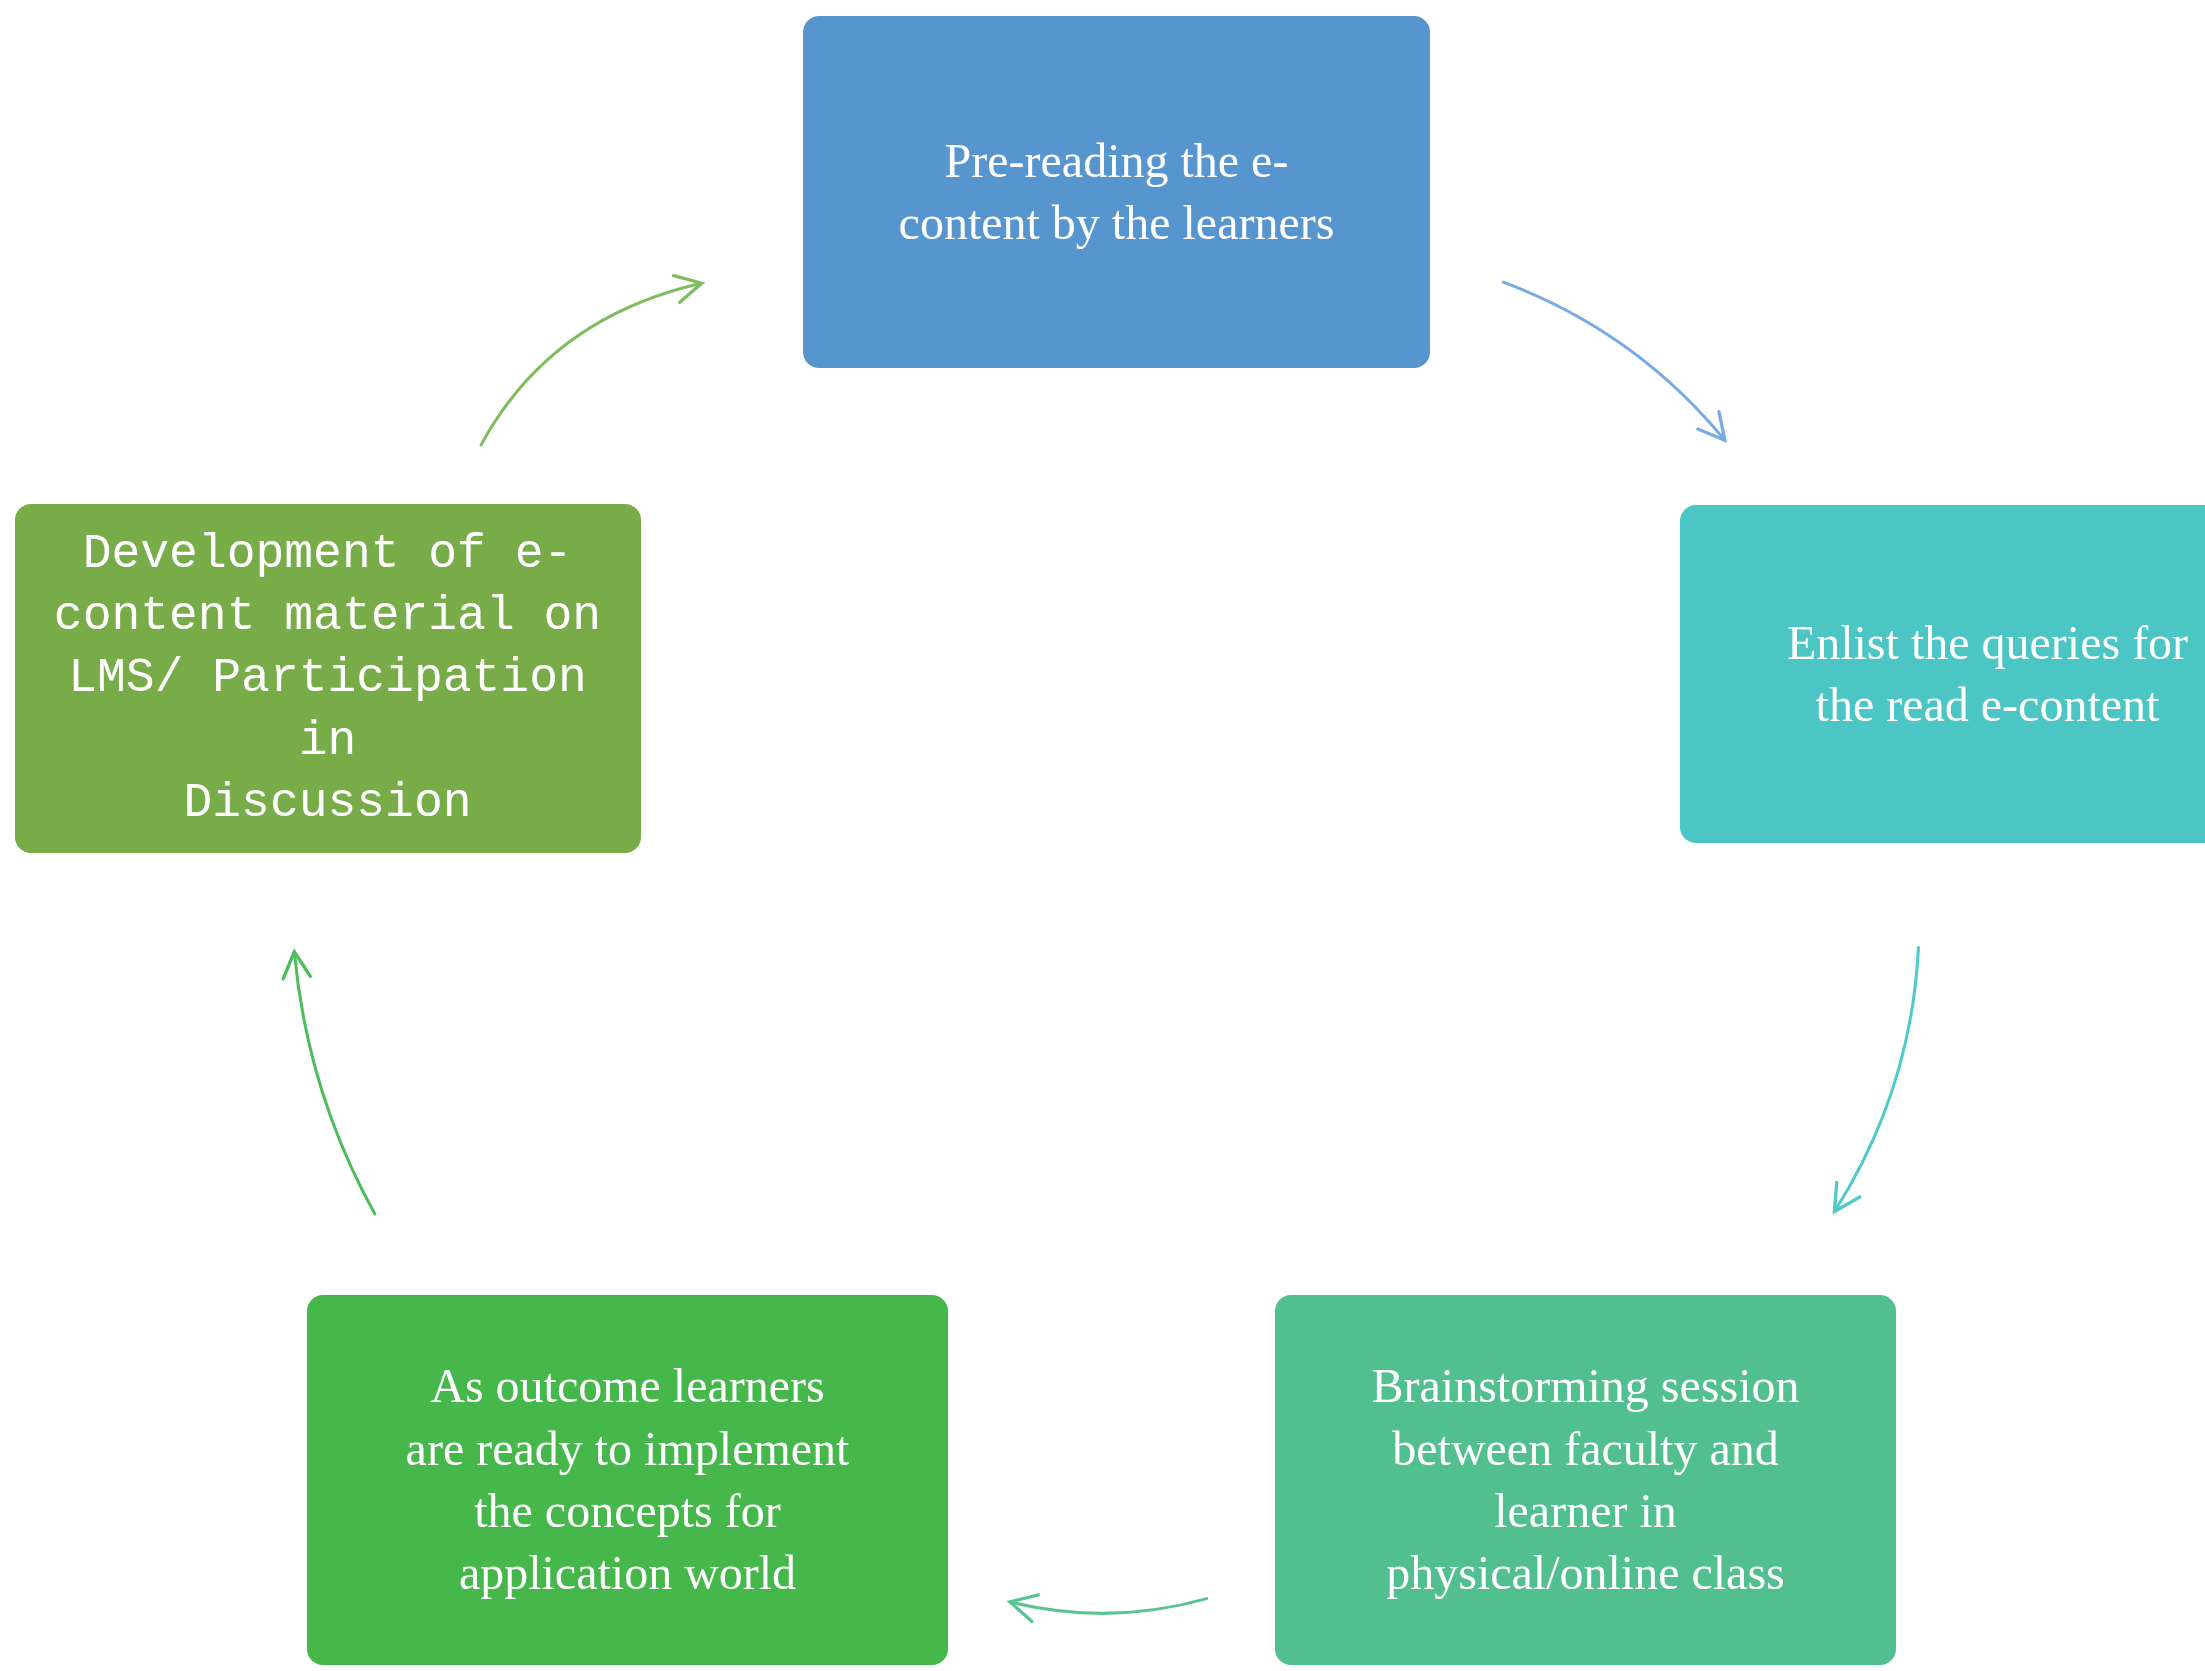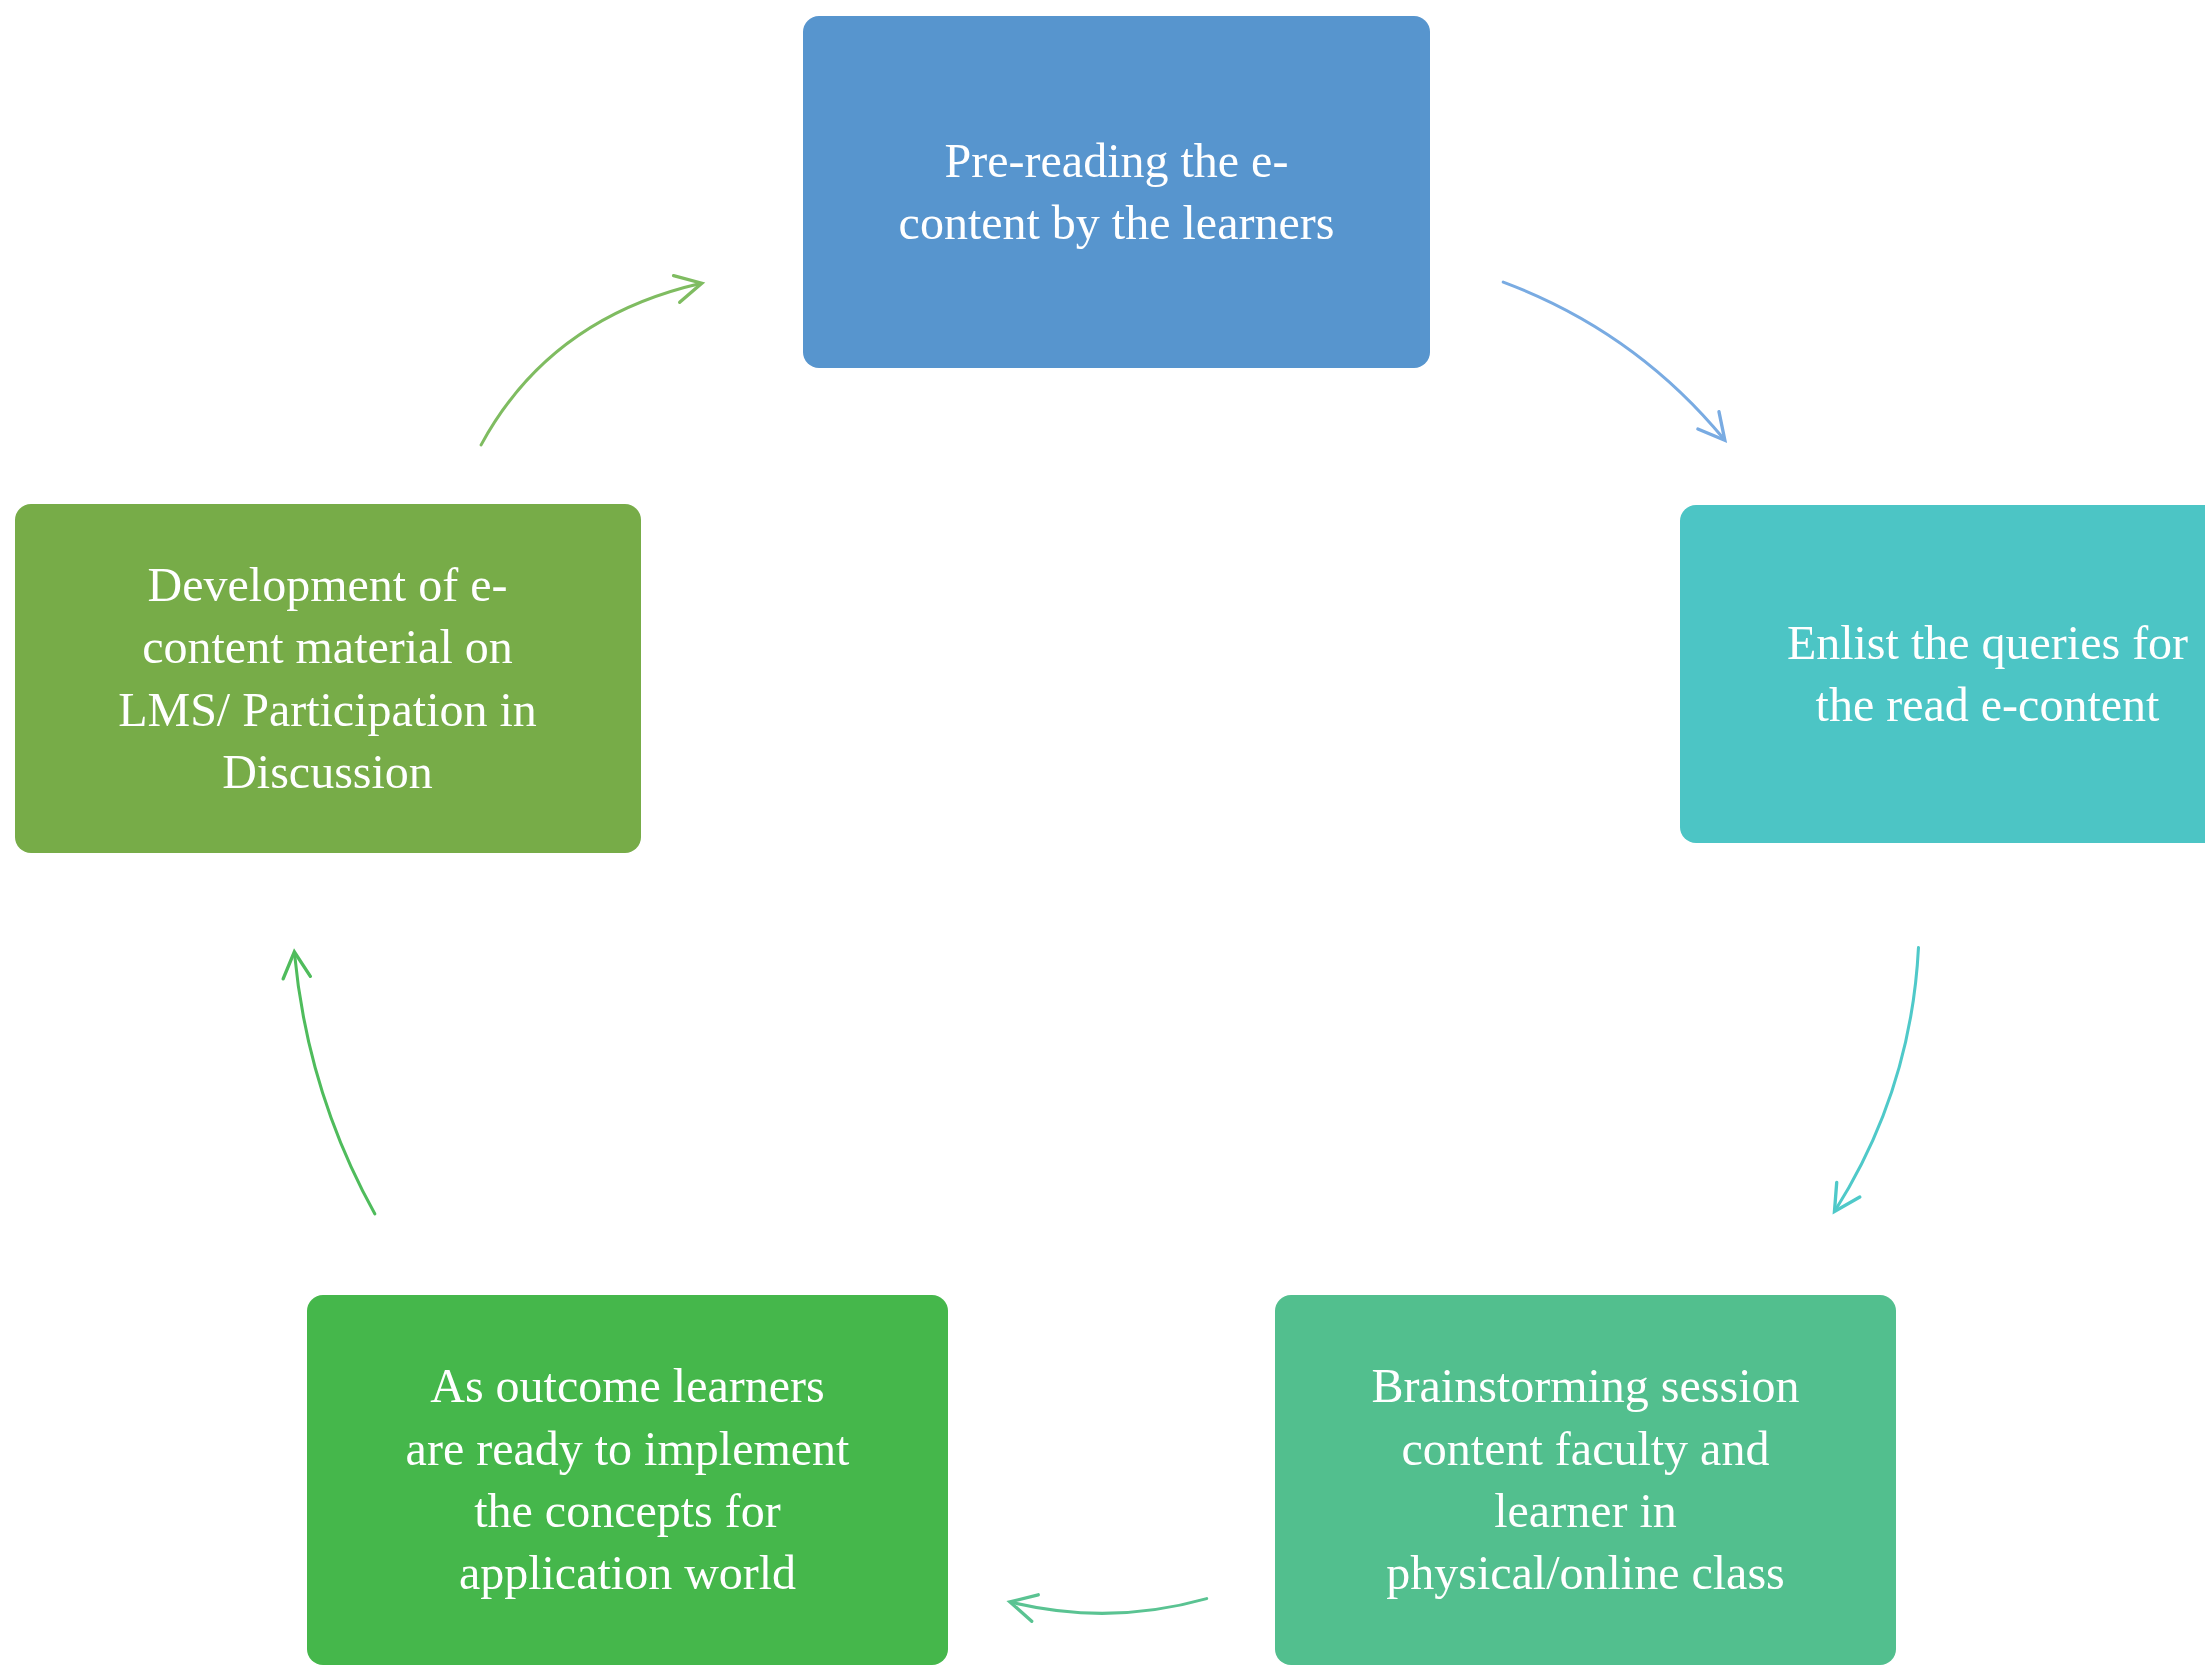--- a/index.html
+++ b/index.html
@@ -71,33 +71,33 @@
 content by the learners</span>
   </div>
 
   <div class="node" style="left: 1668px; top: 505px; width: 615px; height: 338px; background: rgb(76, 197, 197); margin-left: 12px;">
     <span class="label">Enlist the queries for
 the read e-content</span>
   </div>
 
   <div class="node" style="left: 1275px; top: 1295px; width: 621px; height: 370px; background: rgb(82, 191, 142);">
     <span class="label">Brainstorming session
-content faculty and
+between faculty and
 learner in
 physical/online class</span>
   </div>
 
   <div class="node" style="left: 307px; top: 1295px; width: 641px; height: 370px; background: rgb(69, 183, 75);">
     <span class="label">As outcome learners
 are ready to implement
 the concepts for
 application world</span>
   </div>
 
-  <div class="node" style="left: 14.5px; top: 504px; width: 626px; height: 349px; background: rgb(119, 172, 72);">
+  <div class="node" style="left: 14.5px; top: 504px; width: 626px; height: 349px; background: rgb(119, 172, 72); font-family: Liberation Mono, monospace;">
     <span class="label">Development of e-
 content material on
 LMS/ Participation in
 Discussion</span>
   </div>
 
 </div>
 
 
 </body></html>

